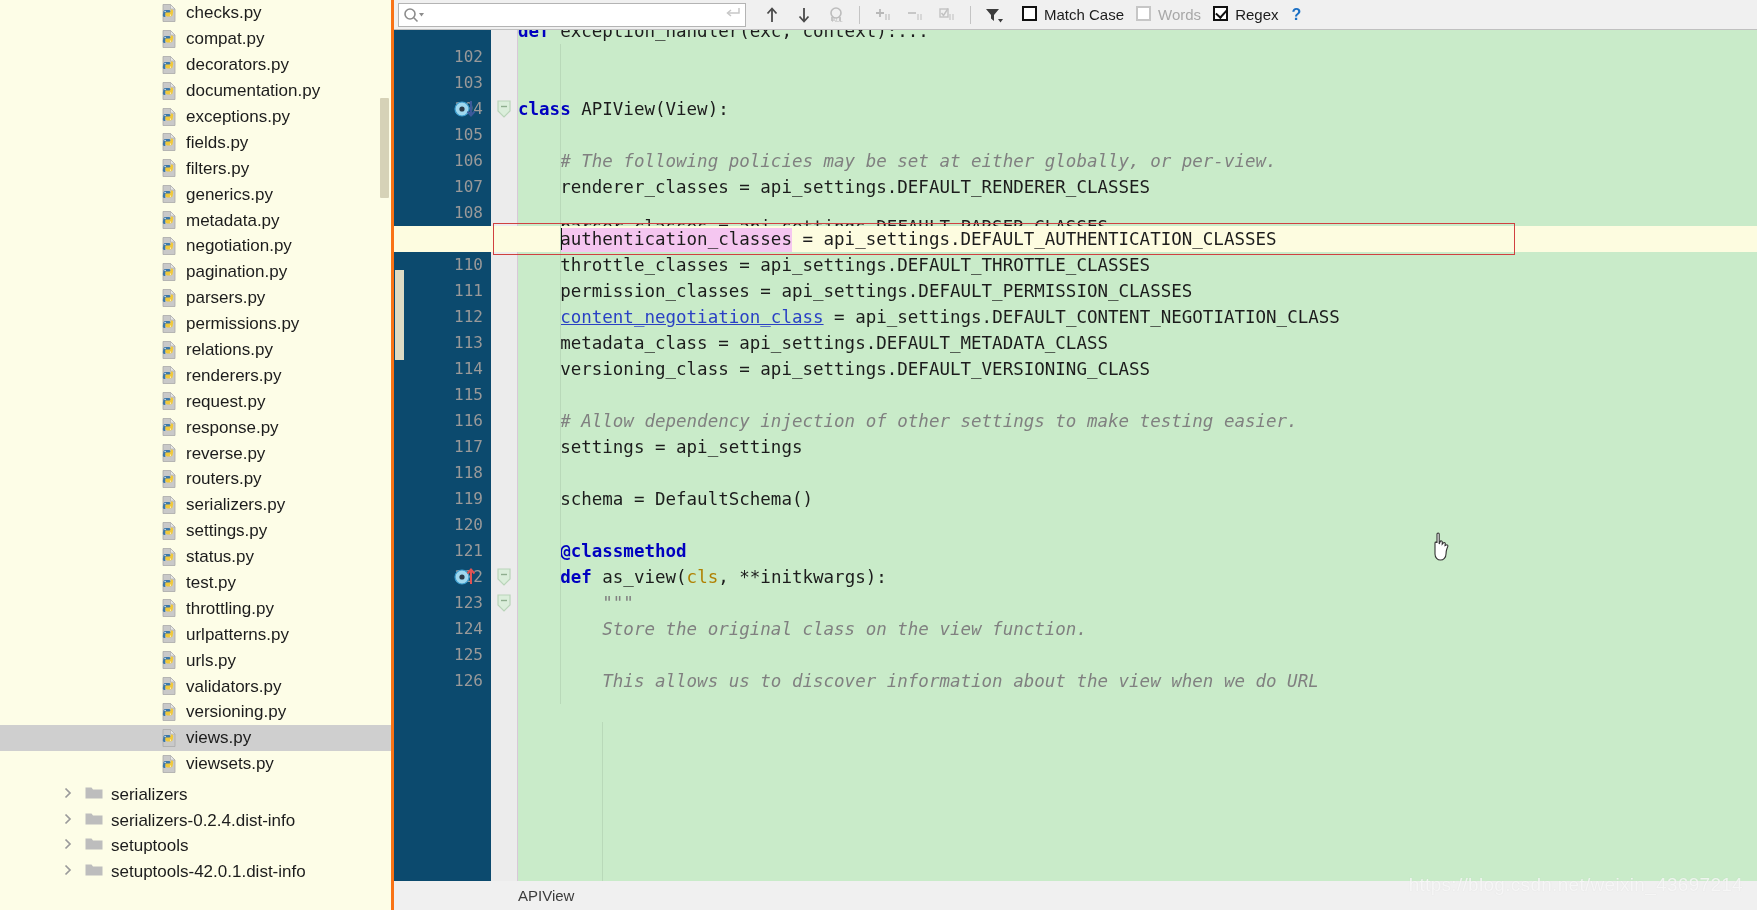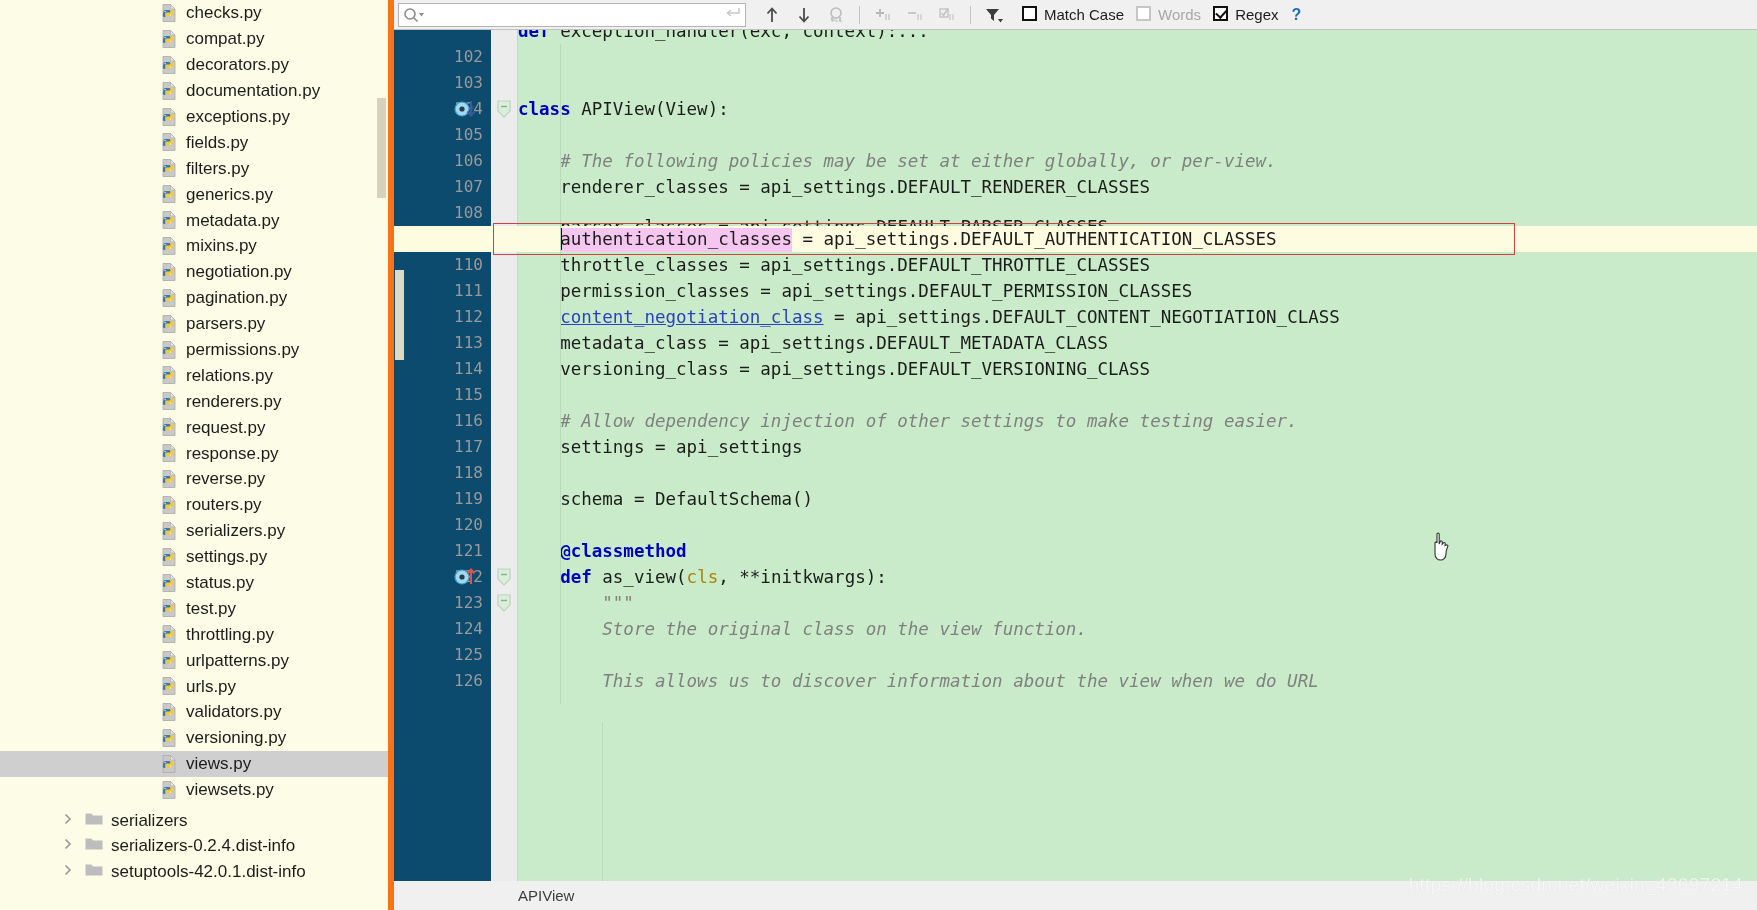--- a/index.html
+++ b/index.html
@@ -18,21 +18,21 @@
   }
 
   
   #sidebar {
     position: relative;
     width: 394px;
     height: 910px;
     background: #fdfde7;
     overflow: hidden;
     flex: 0 0 394px;
-    border-right: 6px solid #f97316;
+    border-right: 3px solid #f97316;
   }
   .tree-row {
     height: 25.9px;
     display: flex;
     align-items: center;
     padding-left: 0px;
     font-size: 17px;
     color: #1c1c1c;
     white-space: nowrap;
     position: relative;
@@ -440,33 +440,20 @@
           <span class="ico">
             <svg width="20" height="20" viewBox="0 0 20 20">
               <path d="M4 1.5 h7.5 L16 6 v12.5 H4 Z" fill="#c9c9c9" stroke="#a9a9a9" stroke-width="0.8"></path>
               <path d="M11.5 1.5 L16 6 h-4.5 Z" fill="#e6e6e6" stroke="#a9a9a9" stroke-width="0.6"></path>
               <path d="M4.3 9.2 c0-1.6 1-2.2 2.6-2.2 h2.6 c1.3 0 2.2 .6 2.2 1.9 v2.1 H8.2 c-1.1 0-1.9 .7-1.9 1.8 v1.1 H5.2 c-.9 0-1.4-.9-1.4-2 Z" fill="#3c78aa"></path>
               <path d="M13.7 11.3 c0 1.6-1 2.2-2.6 2.2 H8.5 c-1.3 0-2.2-.6-2.2-1.9 V9.5 h3.5 c1.1 0 1.9-.7 1.9-1.8 V6.6 h1.1 c.9 0 1.4 .9 1.4 2 Z" fill="#f0c93c"></path>
               <circle cx="6.1" cy="8.4" r=".65" fill="#fff"></circle>
               <circle cx="11.5" cy="12.1" r=".65" fill="#fff"></circle>
             </svg>
           </span>
-          <span class="tree-label">mixins.py</span>
-        </div>
-        <div class="tree-row tree-indent-file">
-          <span class="ico">
-            <svg width="20" height="20" viewBox="0 0 20 20">
-              <path d="M4 1.5 h7.5 L16 6 v12.5 H4 Z" fill="#c9c9c9" stroke="#a9a9a9" stroke-width="0.8"></path>
-              <path d="M11.5 1.5 L16 6 h-4.5 Z" fill="#e6e6e6" stroke="#a9a9a9" stroke-width="0.6"></path>
-              <path d="M4.3 9.2 c0-1.6 1-2.2 2.6-2.2 h2.6 c1.3 0 2.2 .6 2.2 1.9 v2.1 H8.2 c-1.1 0-1.9 .7-1.9 1.8 v1.1 H5.2 c-.9 0-1.4-.9-1.4-2 Z" fill="#3c78aa"></path>
-              <path d="M13.7 11.3 c0 1.6-1 2.2-2.6 2.2 H8.5 c-1.3 0-2.2-.6-2.2-1.9 V9.5 h3.5 c1.1 0 1.9-.7 1.9-1.8 V6.6 h1.1 c.9 0 1.4 .9 1.4 2 Z" fill="#f0c93c"></path>
-              <circle cx="6.1" cy="8.4" r=".65" fill="#fff"></circle>
-              <circle cx="11.5" cy="12.1" r=".65" fill="#fff"></circle>
-            </svg>
-          </span>
           <span class="tree-label">negotiation.py</span>
         </div>
         <div class="tree-row tree-indent-file">
           <span class="ico">
             <svg width="20" height="20" viewBox="0 0 20 20">
               <path d="M4 1.5 h7.5 L16 6 v12.5 H4 Z" fill="#c9c9c9" stroke="#a9a9a9" stroke-width="0.8"></path>
               <path d="M11.5 1.5 L16 6 h-4.5 Z" fill="#e6e6e6" stroke="#a9a9a9" stroke-width="0.6"></path>
               <path d="M4.3 9.2 c0-1.6 1-2.2 2.6-2.2 h2.6 c1.3 0 2.2 .6 2.2 1.9 v2.1 H8.2 c-1.1 0-1.9 .7-1.9 1.8 v1.1 H5.2 c-.9 0-1.4-.9-1.4-2 Z" fill="#3c78aa"></path>
               <path d="M13.7 11.3 c0 1.6-1 2.2-2.6 2.2 H8.5 c-1.3 0-2.2-.6-2.2-1.9 V9.5 h3.5 c1.1 0 1.9-.7 1.9-1.8 V6.6 h1.1 c.9 0 1.4 .9 1.4 2 Z" fill="#f0c93c"></path>
               <circle cx="6.1" cy="8.4" r=".65" fill="#fff"></circle>
@@ -742,20 +729,34 @@
               <path d="M4.5 2.5 L9 7 L4.5 11.5" fill="none" stroke="#9a9a9a" stroke-width="1.7"></path>
             </svg>
           </span>
           <span style="width: 6px; flex: 0 0 6px;"></span>
           <span class="ico">
             <svg width="20" height="20" viewBox="0 0 20 20">
               <path d="M1.5 4.5 h6 l1.5 2 h9.5 v9 h-17 Z" fill="#bdbdbd"></path>
             </svg>
           </span>
           <span class="tree-label">serializers-0.2.4.dist-info</span>
+        </div>
+        <div class="tree-row tree-indent-folder">
+          <span class="arrow">
+            <svg width="14" height="14" viewBox="0 0 14 14">
+              <path d="M4.5 2.5 L9 7 L4.5 11.5" fill="none" stroke="#9a9a9a" stroke-width="1.7"></path>
+            </svg>
+          </span>
+          <span style="width: 6px; flex: 0 0 6px;"></span>
+          <span class="ico">
+            <svg width="20" height="20" viewBox="0 0 20 20">
+              <path d="M1.5 4.5 h6 l1.5 2 h9.5 v9 h-17 Z" fill="#bdbdbd"></path>
+            </svg>
+          </span>
+          <span class="tree-label">setuptools</span>
         </div>
         <div class="tree-row tree-indent-folder">
           <span class="arrow">
             <svg width="14" height="14" viewBox="0 0 14 14">
               <path d="M4.5 2.5 L9 7 L4.5 11.5" fill="none" stroke="#9a9a9a" stroke-width="1.7"></path>
             </svg>
           </span>
           <span style="width: 6px; flex: 0 0 6px;"></span>
           <span class="ico">
             <svg width="20" height="20" viewBox="0 0 20 20">

